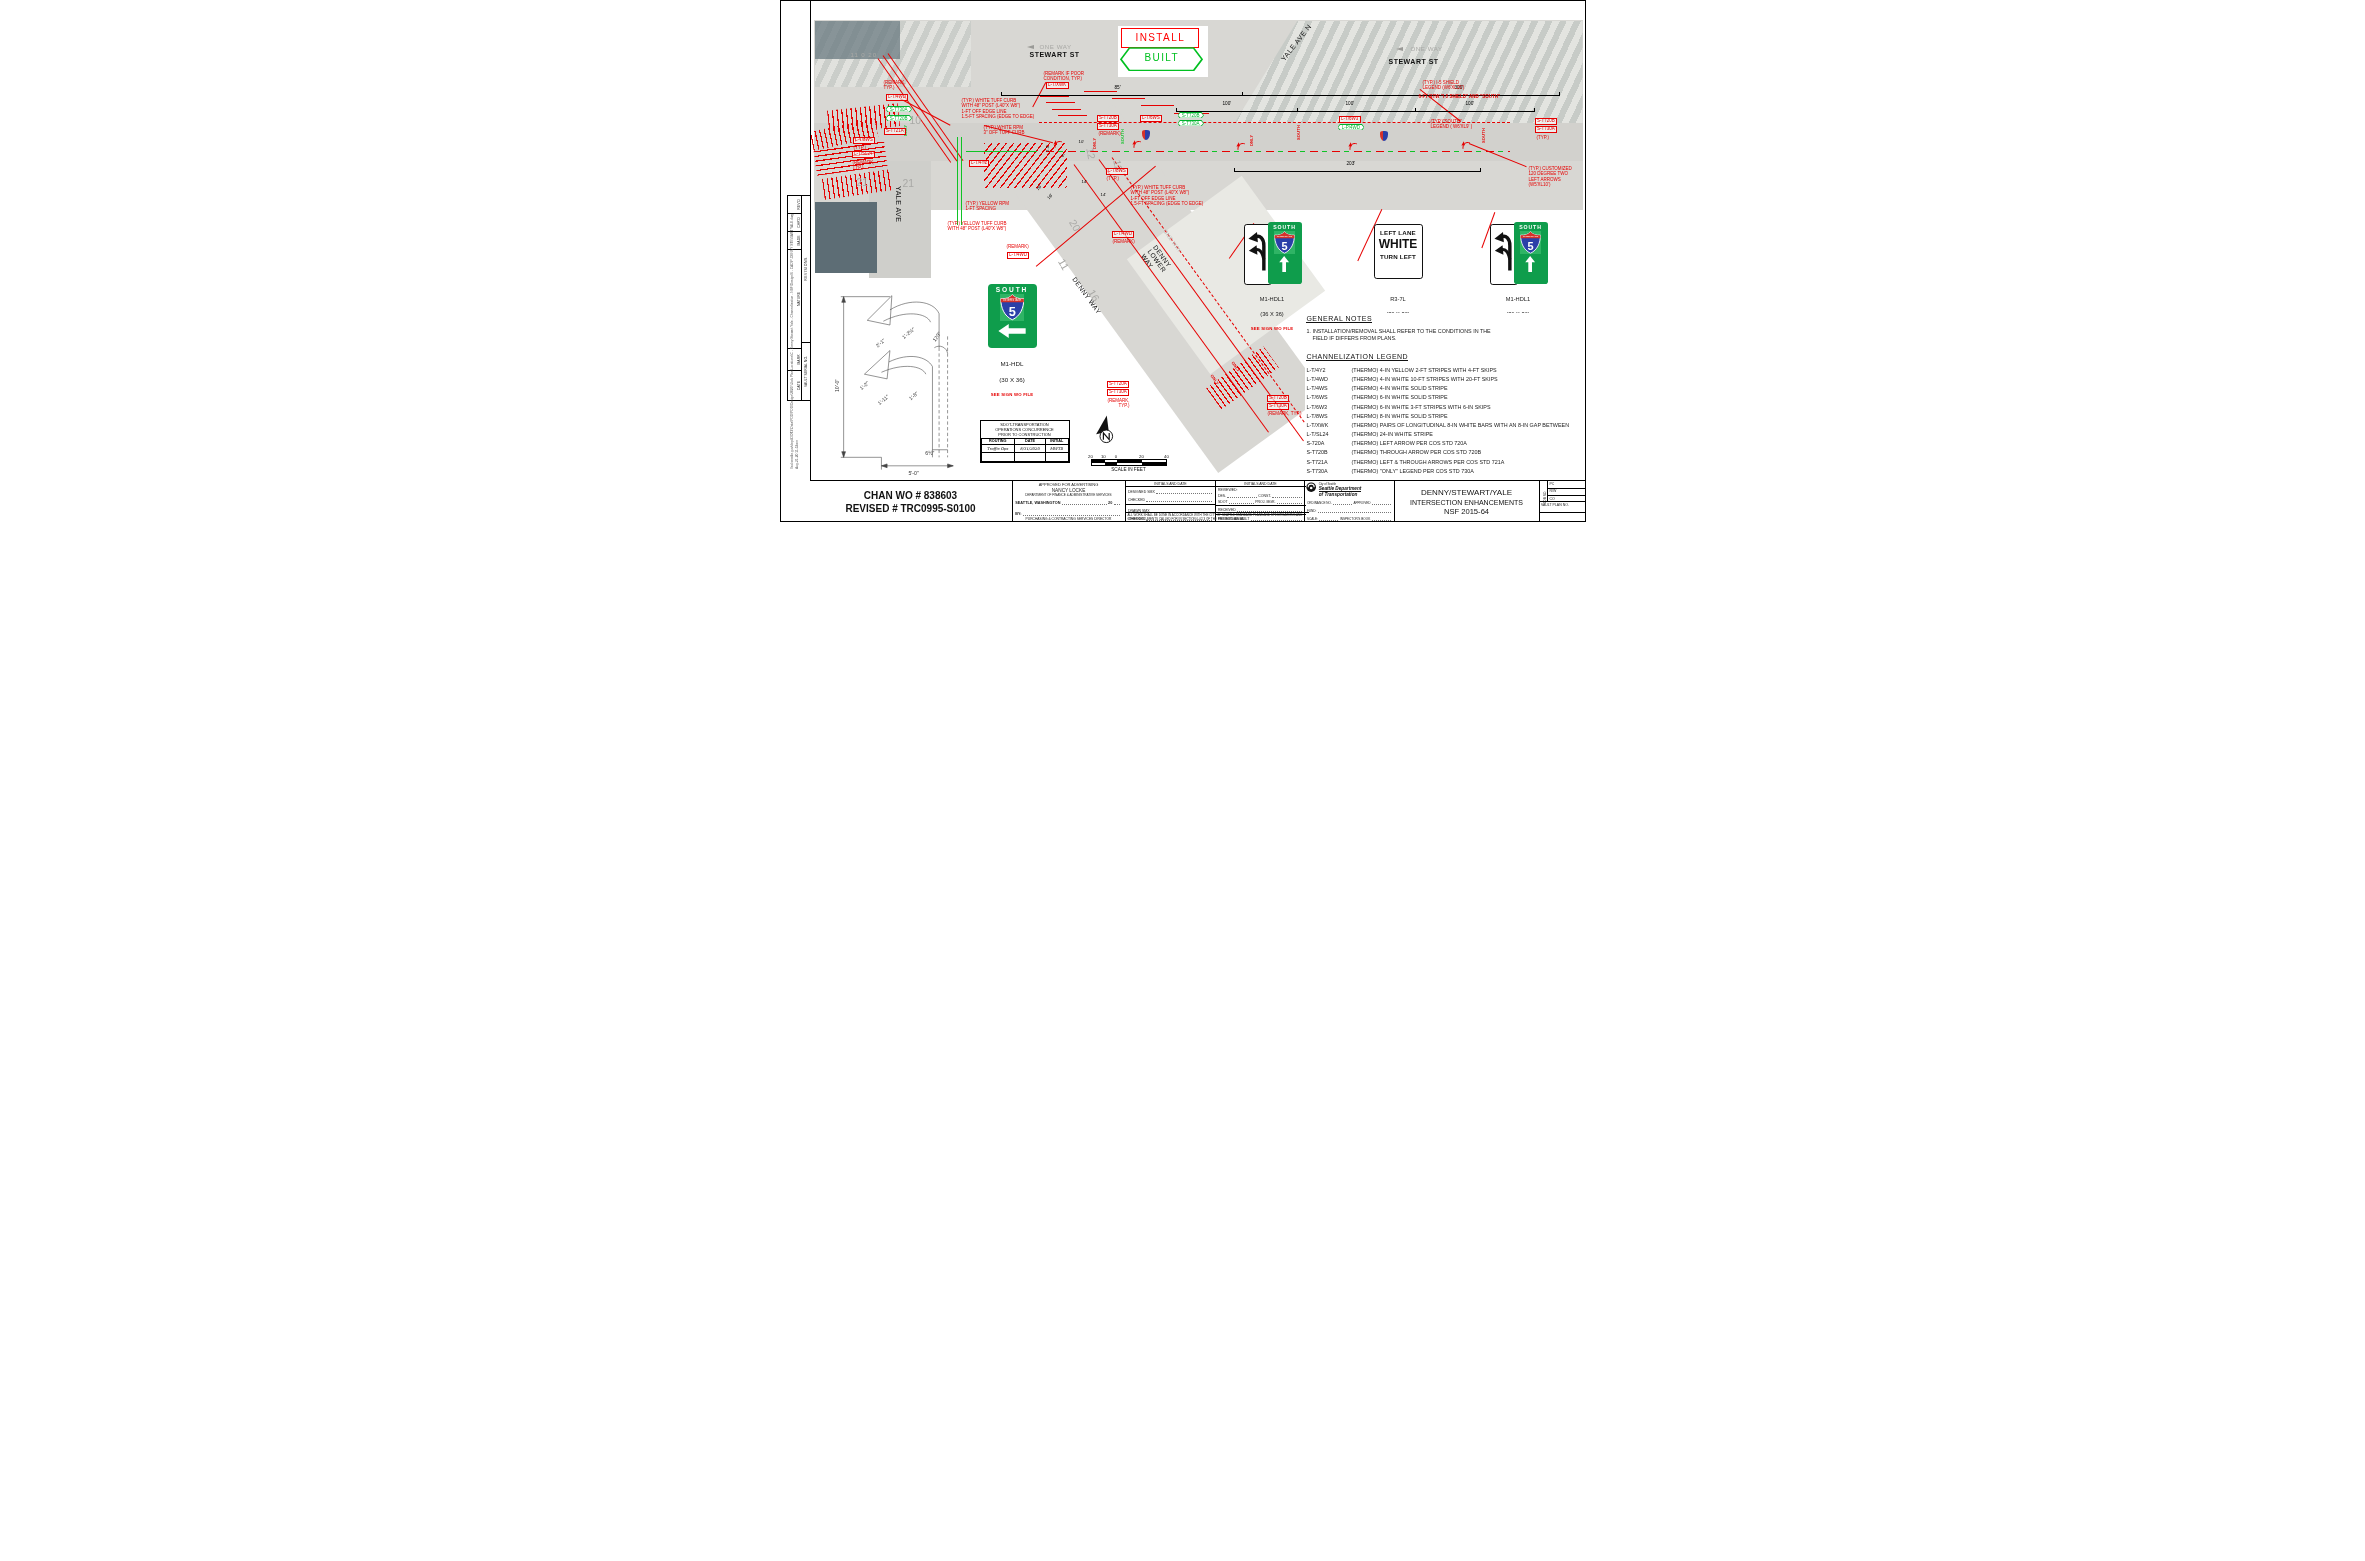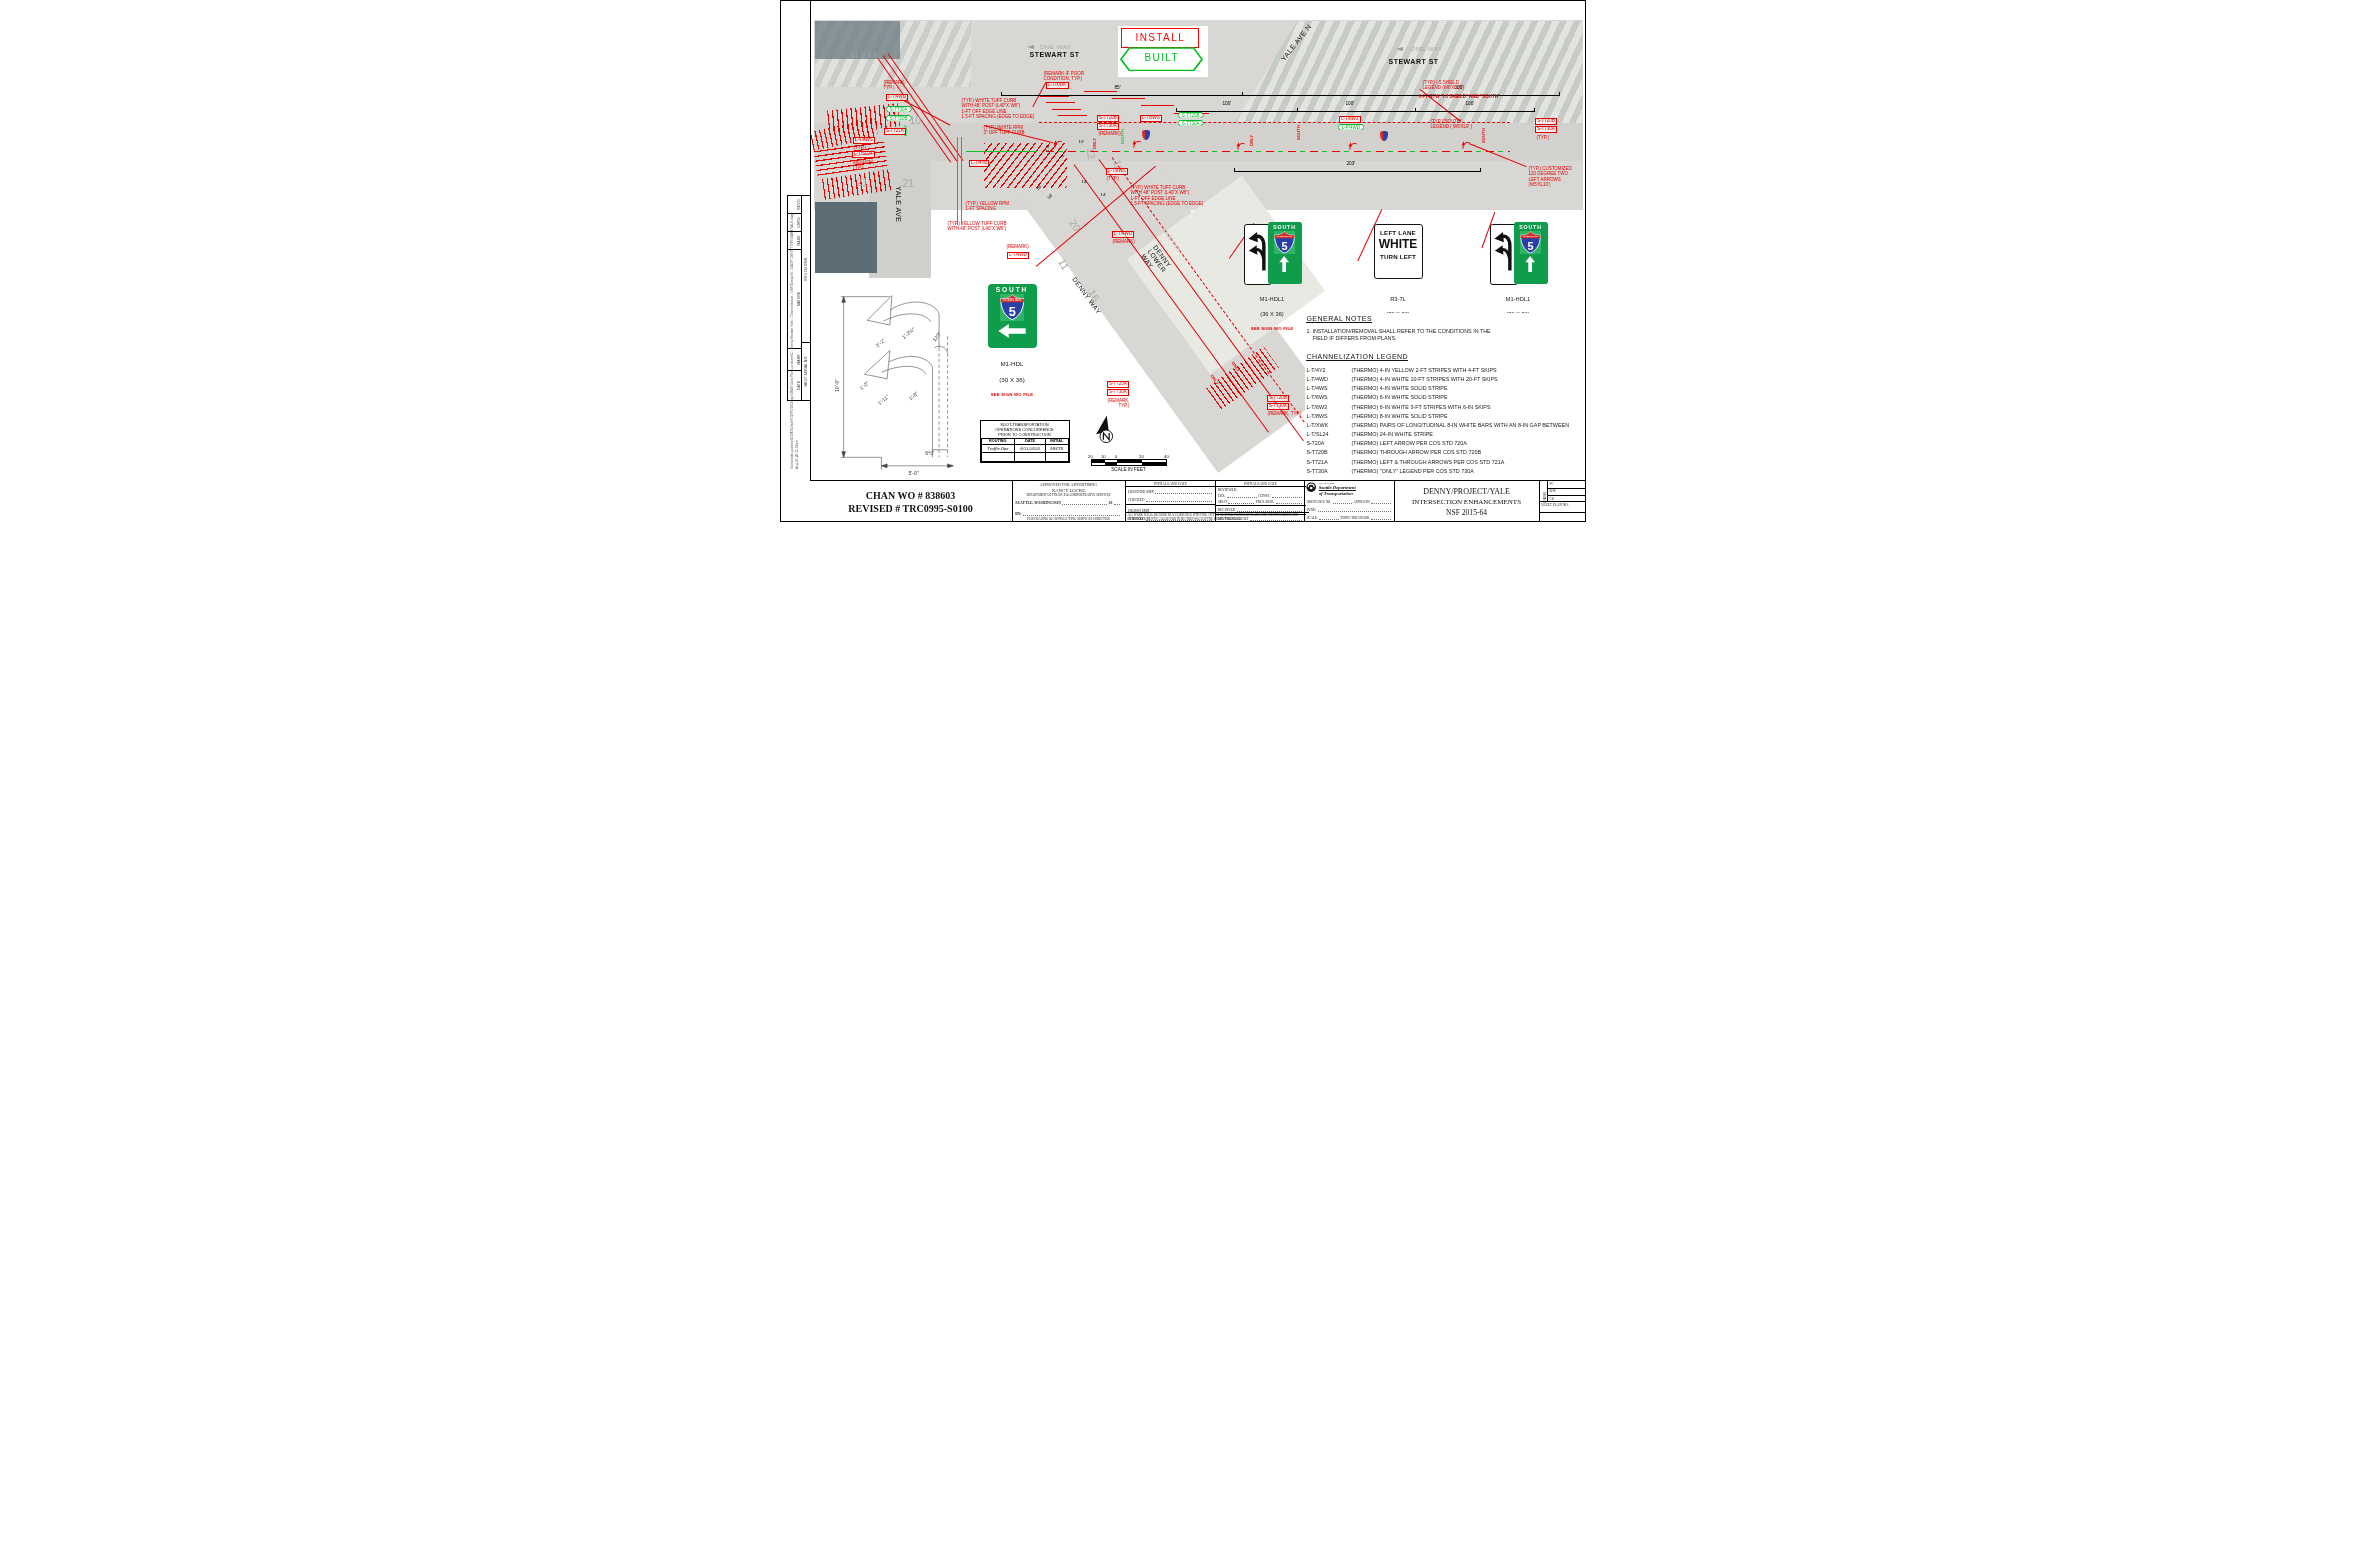--- a/index.html
+++ b/index.html
@@ -38,21 +38,21 @@
   
   .signlbl{position:absolute;text-align:center;color:#222;font-size:5.7px;line-height:1.3;white-space:pre-line;}
   .signnote{color:#e60000;font-size:4.3px;font-weight:bold;letter-spacing:0.2px;}
   .greenpanel{background:#0f9d4c;border-radius:2.8px;}
   
   .secttitle{font-size:7px;letter-spacing:0.5px;color:#111;border-bottom:0.7px solid #111;display:inline-block;padding-bottom:0.5px;}
   .leg-row{display:flex;height:9.2px;align-items:center;font-size:5.4px;color:#222;}
   .leg-code{width:45px;flex:none;}
   .leg-desc{flex:1;white-space:nowrap;}
   
-  .tb{position:absolute;border-top:1.2px solid #000;background:#fff;font-family:Liberation Serif, serif;}
+  .tb{position:absolute;border-top:1.2px solid #000;background:#fff;}
   .tcell{position:absolute;border-left:0.7px solid #000;}
   .dotted{flex:1;border-bottom:0.5px dotted #777;height:4.3px;margin:0 1.4px;}
   .tbs{font-size:3.5px;color:#222;}
   .conc td,.conc th{border:0.7px solid #000;font-size:3.8px;padding:0.5px 0.9px;text-align:center;}
   .conc{border-collapse:collapse;width:100%;}
   .script{font-family:"DejaVu Serif",serif;font-style:italic;font-size:4.3px;}
 </style>
 </head>
 <body>
 
@@ -599,21 +599,21 @@
         </div>
       <div class="tbs" style="display:flex;align-items:flex-end;margin:2.8px 2.4px 0;font-size:3.1px;">
         <span>SCALE:</span>
           <span class="dotted"></span>
         <span>INSPECTOR'S BOOK</span>
           <span class="dotted"></span>
       </div>
     </div>
 
     <div class="tcell" style="left:584px;top:0;width:144px;height:100%;display:flex;flex-direction:column;align-items:center;justify-content:center;gap:1.9px;color:#111;">
-      <div style="font-size:8px;">DENNY/PROJECT/YALE</div>
+      <div style="font-size:8px;">DENNY/STEWART/YALE</div>
       <div style="font-size:7px;">INTERSECTION ENHANCEMENTS</div>
       <div style="font-size:7.6px;">NSF 2015-64</div>
     </div>
 
     <div class="tcell" style="left:729px;top:0;width:46px;height:100%;">
       <div class="abs tbs" style="left:-0.9px;top:14px;transform:rotate(-90deg);font-size:3.1px;">JOB NO.</div>
       <div class="abs" style="left:7.6px;top:0;right:0;border-left:0.5px solid #000;height:20px;">
         <div class="tbs" style="border-bottom:0.5px solid #000;padding:0.5px 1.4px;height:5.7px;">PC</div>
         <div class="tbs" style="border-bottom:0.5px solid #000;padding:0.5px 1.4px;height:5.7px;">R/W</div>
         <div class="tbs" style="padding:0.5px 1.4px;height:5.7px;">CO</div>

